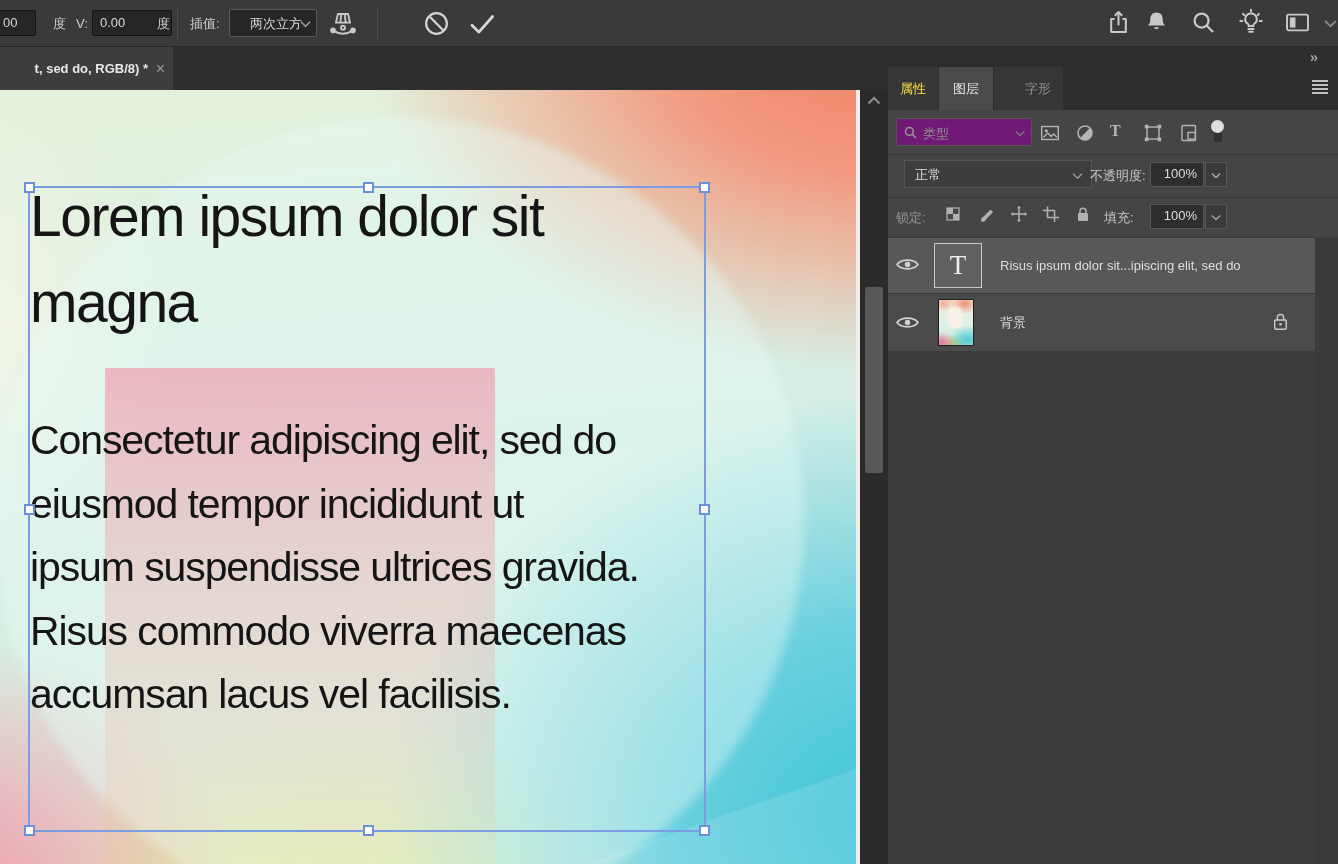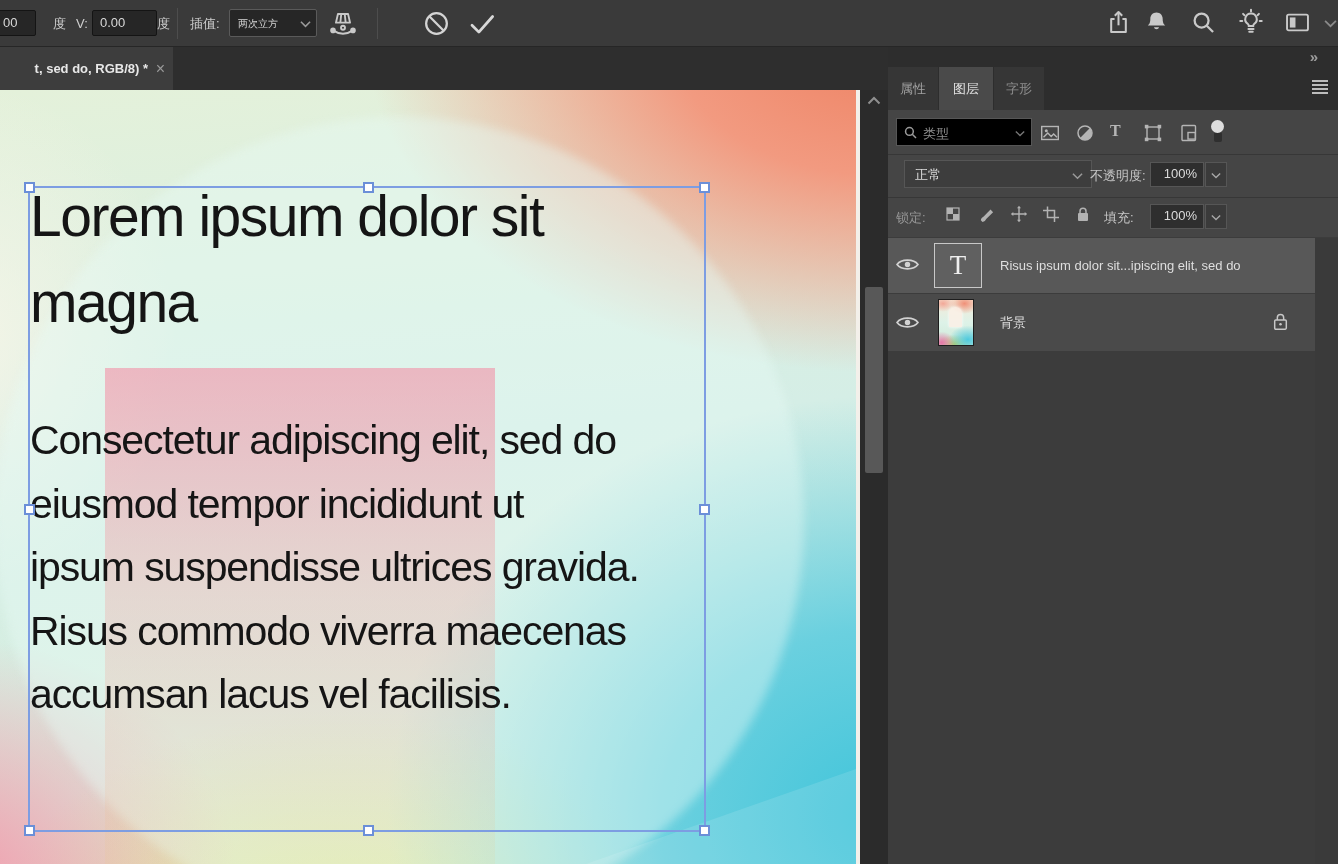--- a/index.html
+++ b/index.html
@@ -10,21 +10,21 @@
   svg{display:block;}
 
   
   .options-bar{position:absolute;left:0;top:0;width:1338px;height:47px;background:#3a3a3a;border-bottom:1px solid #262626;box-sizing:border-box;}
   .field{position:absolute;height:26px;background:#262626;border:1px solid #141414;border-radius:2px;
          color:#d8d8d8;font-size:13px;line-height:24px;box-sizing:border-box;}
   .lbl{position:absolute;color:#cfcfcf;font-size:13px;line-height:15px;white-space:nowrap;}
   .vsep{position:absolute;top:8px;width:1px;height:31px;background:#4d4d4d;}
   .icon-btn{position:absolute;color:#c9c9c9;cursor:pointer;}
   .select{position:absolute;background:#262626;border:1px solid #5a5a5a;border-radius:2px;box-sizing:border-box;color:#d8d8d8;}
-  .select .sel-txt{position:absolute;left:8px;top:0;line-height:26px;font-size:10px;white-space:nowrap;}
+  .select .sel-txt{position:absolute;left:20px;top:0;line-height:26px;font-size:13px;white-space:nowrap;}
   .chev{position:absolute;color:#9a9a9a;}
 
   
   .tab-bar{position:absolute;left:0;top:47px;width:1338px;height:43px;background:#2e2e2e;}
   .doc-tab{position:absolute;left:0;top:0;width:173px;height:43px;background:#3d3d3d;text-align:right;}
   .doc-tab .t-title{position:absolute;left:0;top:0;line-height:43px;padding-left:2px;font-weight:bold;color:#e8e8e8;font-size:13px;white-space:nowrap;overflow:hidden;width:146px;}
   .doc-tab .t-close{position:absolute;right:8px;top:0;line-height:43px;color:#9a9a9a;font-size:16px;cursor:pointer;}
 
   
   .canvas{position:absolute;left:0;top:90px;width:856px;height:774px;overflow:hidden;
@@ -90,21 +90,21 @@
 </style>
 </head>
 <body>
 
 <div id="app">
 
   <div class="options-bar">
     <div class="field" style="left:-16px;top:10px;width:52px;padding-left:18px;"><span>00</span></div>
     <span class="lbl" style="left:53px;top:16px;">度</span>
     <span class="lbl" style="left:76px;top:16px;">V:</span>
-    <div class="field" style="left:92px;top:10px;width:65px;padding-left:7px;"><span>0.00</span></div>
+    <div class="field" style="left:92px;top:10px;width:80px;padding-left:7px;"><span>0.00</span></div>
     <span class="lbl" style="left:157px;top:16px;">度</span>
     <div class="vsep" style="left:177px;"></div>
     <span class="lbl" style="left:190px;top:16px;text-align:right;">插值:</span>
     <div class="select" style="left:229px;top:9px;width:88px;height:28px;">
       <span class="sel-txt" style="line-height:27px;">两次立方</span>
       <span class="chev" style="right:5px;top:10px;">
         <svg width="11" height="8" viewBox="0 0 12 8">
             <path d="M1 1.5l5 5 5-5" stroke="currentColor" stroke-width="1.7" fill="none"></path>
           </svg>
       </span>
@@ -214,36 +214,36 @@
           <path d="M2.5 8.5L8 3l5.5 5.5" stroke="currentColor" stroke-width="2" fill="none"></path>
         </svg>
     </div>
     <div class="scroll-thumb"></div>
   </div>
 
   <div class="panel">
     <div class="p-strip"></div>
     <span class="p-collapse">»</span>
 
-    <div class="p-tab" style="left:0;width:50px;background:#363636;color:#a3a3a3;"><span>属性</span></div>
+    <div class="p-tab" style="left:0;width:50px;background:#363636;color:#fde047;"><span>属性</span></div>
     <div class="p-tab" style="left:51px;width:54px;background:#4a4a4a;color:#e3e3e3;"><span>图层</span></div>
-    <div class="p-tab" style="left:106px;width:50px;background:#363636;color:#8d8d8d;"><span>字形</span></div>
+    <div class="p-tab" style="left:106px;width:50px;background:#363636;color:#8d8d8d;padding-left:19px;"><span>字形</span></div>
     <div class="p-menu">
         <i></i>
         <i></i>
         <i></i>
         <i></i>
       </div>
 
     <div class="p-body">
       <div class="ctrl">
         <div class="div1"></div>
           <div class="div2"></div>
 
-        <div class="mini-field" style="left:8px;top:8px;width:136px;height:28px;background:#000000;">
+        <div class="mini-field" style="left:8px;top:8px;width:136px;height:28px;background:#701a75;">
           <span class="abs" style="left:6px;top:6px;color:#9a9a9a;">
             <svg width="15" height="15" viewBox="0 0 24 24" fill="none" stroke="currentColor" stroke-width="2.4">
                 <circle cx="10.3" cy="10.3" r="6.2"></circle>
                 <path d="M14.9 14.9L20.8 20.8"></path>
               </svg>
           </span>
           <span class="abs" style="left:26px;top:6px;color:#8f8f8f;">类型</span>
           <span class="abs" style="right:6px;top:11px;color:#777;">
             <svg width="10" height="7" viewBox="0 0 12 8">
                 <path d="M1 1.5l5 5 5-5" stroke="currentColor" stroke-width="1.6" fill="none"></path>

